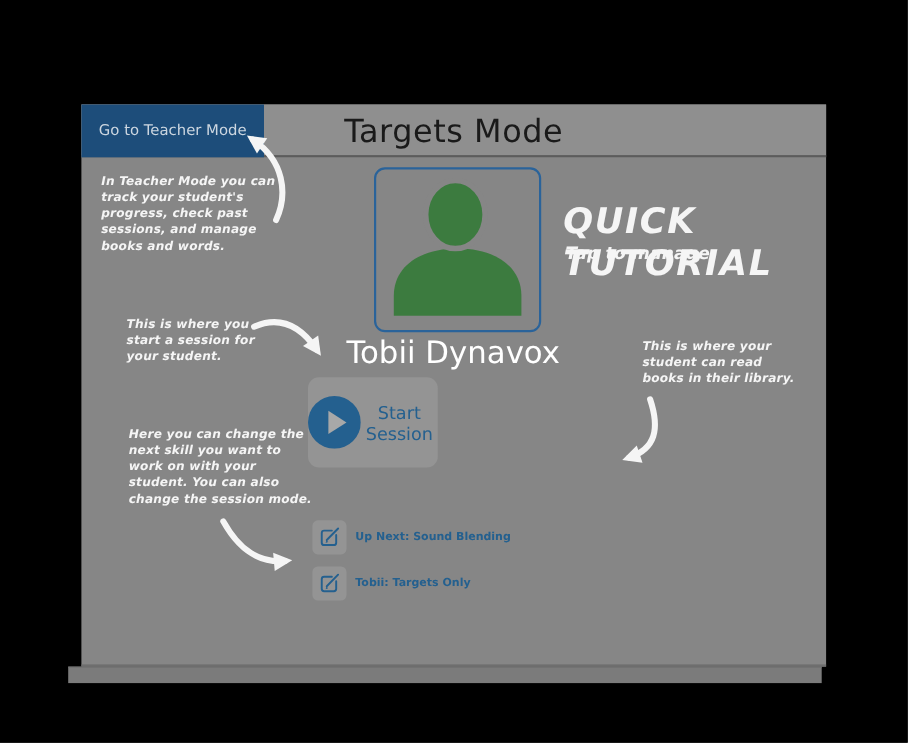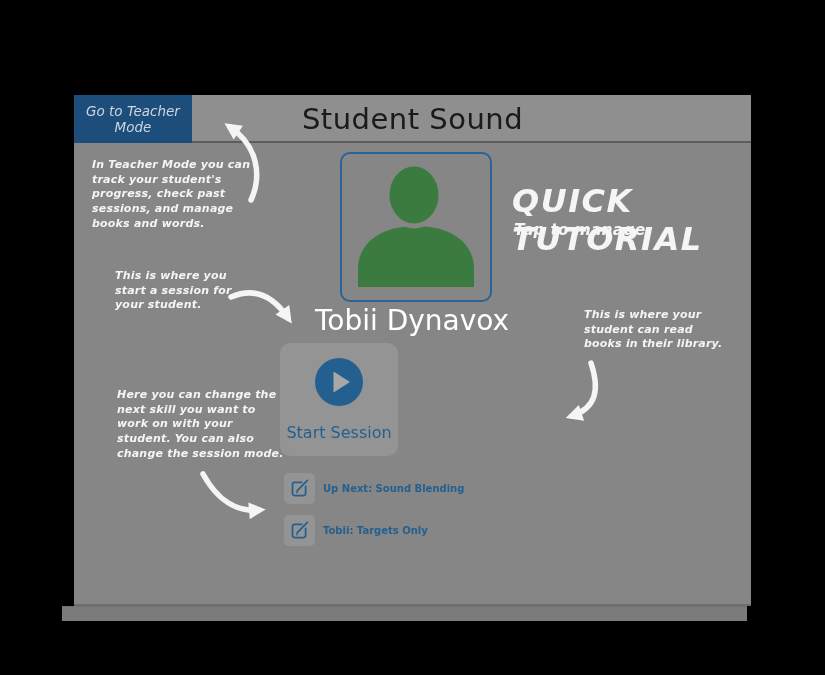--- a/index.html
+++ b/index.html
@@ -19,38 +19,38 @@
   .header{
     position:absolute;left:0;top:0;width:677px;height:48px;
     background:#8f8f8f;border-bottom:2px solid #5c5c5c;box-sizing:border-box;
   }
   .title{
     position:absolute;left:0;top:7px;width:677px;text-align:center;
     font-size:29px;color:#1a1a1a;letter-spacing:0.5px;
   }
   button{border:none;background:none;padding:0;margin:0;font:inherit;cursor:pointer;}
   .teacher-btn{
-    position:absolute;left:0;top:0;width:118px;height:48px;
-    background:#1d4d7a;color:#ccd6e0;font-size:13.5px;text-align:center;font-style:italic;
+    position:absolute;left:0;top:0;width:166px;height:48px;
+    background:#1d4d7a;color:#ccd6e0;font-size:13.5px;text-align:center;
   }
   
   .avatar-box{
     position:absolute;left:266px;top:57px;width:152px;height:150px;
     border:2px solid #2a639a;border-radius:10px;box-sizing:border-box;
     display:flex;align-items:flex-end;justify-content:center;overflow:hidden;
   }
   .student-name{
     position:absolute;left:166px;top:209px;width:344px;text-align:center;
     font-size:28px;color:#ffffff;
   }
   
   .action-btn{
-    position:absolute;top:248px;width:118px;height:113px;border-radius:10px;
-    background:#949494;display:flex;flex-direction:column;align-items:center;
-    justify-content:flex-start;
+    position:absolute;top:248px;width:118px;height:82px;border-radius:10px;
+    background:#949494;display:flex;flex-direction:row;align-items:center;
+    justify-content:space-between;
   }
   .action-btn.start{left:206px;}
   .action-btn.library{left:350px;}
   .icon-wrap{height:78px;display:flex;align-items:center;justify-content:center;}
   .action-label{font-size:16px;color:#24608f;margin-top:2px;}
   
   .setting-row{position:absolute;left:210px;height:31px;display:flex;align-items:center;}
   .setting-row.row1{top:378px;}
   .setting-row.row2{top:420px;}
   .edit-box{
@@ -60,34 +60,34 @@
   .setting-label{margin-left:8px;font-size:10px;font-weight:600;color:#24608f;}
   
   .hand{
     position:absolute;color:#f5f5f5;font-style:italic;font-weight:600;
     letter-spacing:0.2px;
   }
   .tut-head{left:512px;top:182px;font-size:32px;letter-spacing:1.5px;}
   .tut-sub{left:514px;top:221px;font-size:15.5px;}
   .note{white-space:pre-line;font-size:11px;line-height:1.33;}
   .note1{left:92px;top:158px;width:185px;}
-  .note2{left:115px;top:269px;width:160px;}
+  .note2{left:115px;top:288px;width:160px;}
   .note3{left:117px;top:388px;width:185px;}
   .note4{left:584px;top:308px;width:180px;}
   .arrows{position:absolute;left:0;top:0;pointer-events:none;}
 </style>
 </head>
 <body>
 
 <div class="stage">
 
   <div class="window">
 
     <div class="header">
-      <div class="title">Student Sound</div>
+      <div class="title">Targets Mode</div>
       <button class="teacher-btn">Go to Teacher Mode</button>
     </div>
 
     <div class="avatar-box">
       <svg width="148" height="146" viewBox="0 0 148 146">
         <path d="M16,133 V115 C16,88 40,72 74,72 C108,72 132,88 132,115 V133 Z" fill="#3c7b3f"></path>
         <ellipse cx="72" cy="41" rx="27" ry="31" fill="#3c7b3f" stroke="#868686" stroke-width="5"></ellipse>
       </svg>
     </div>
 

